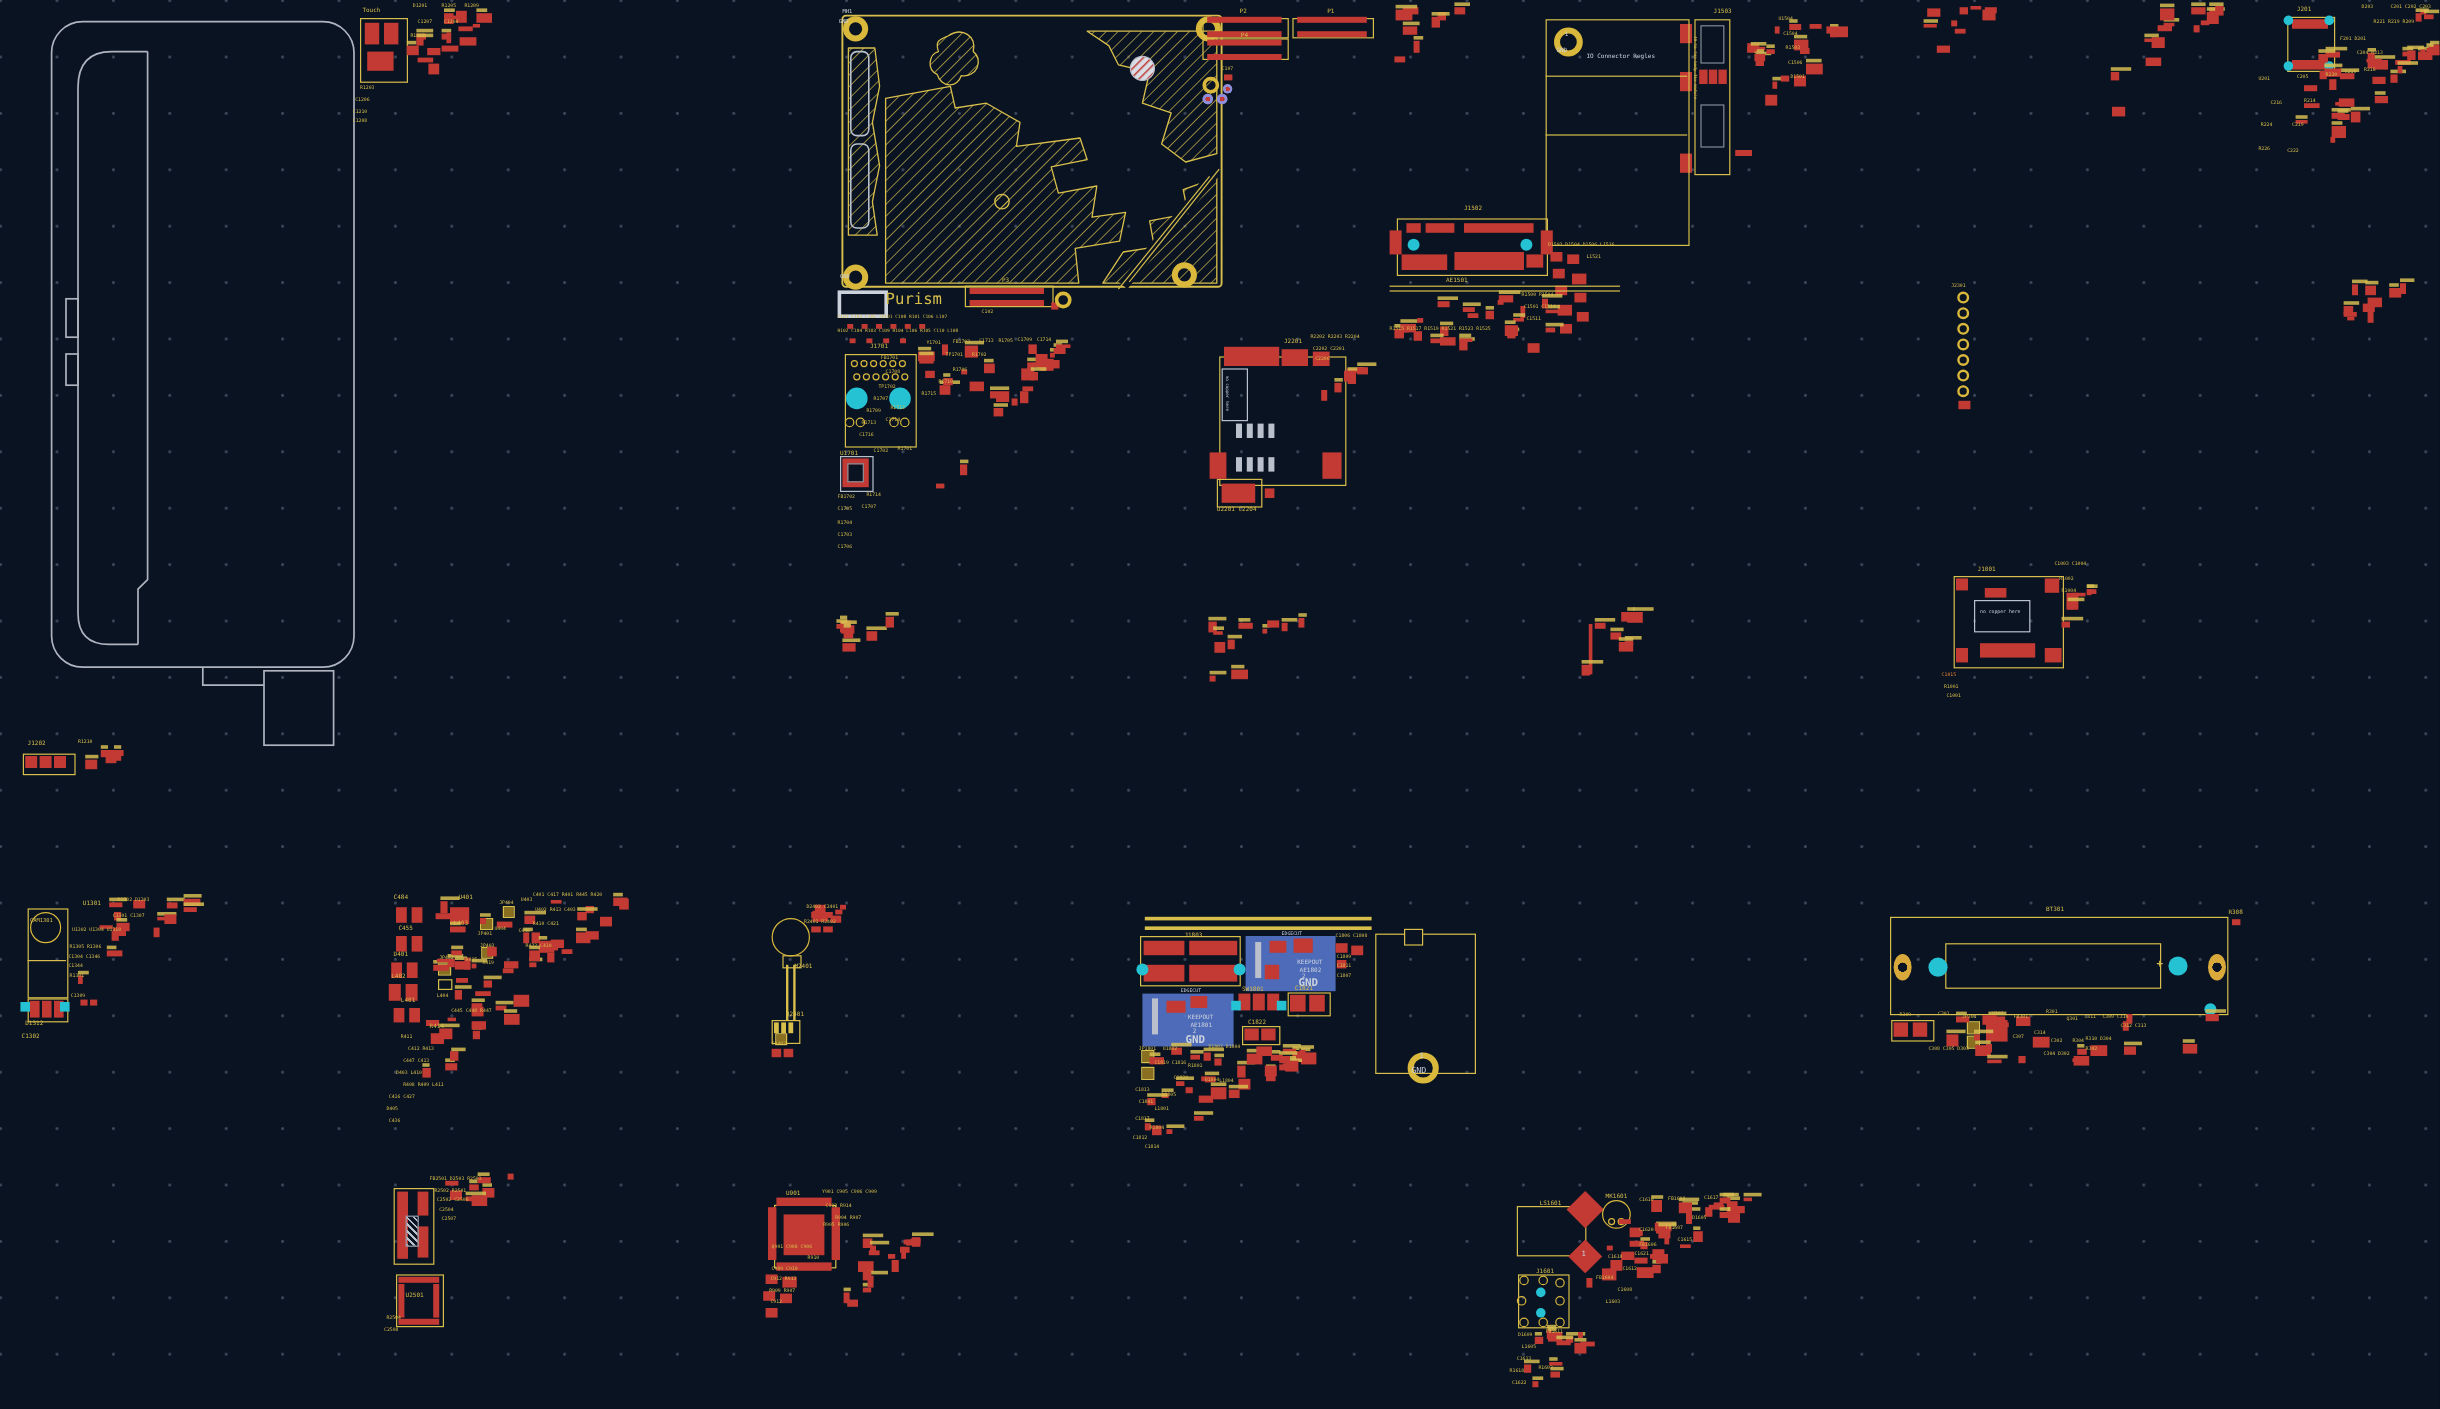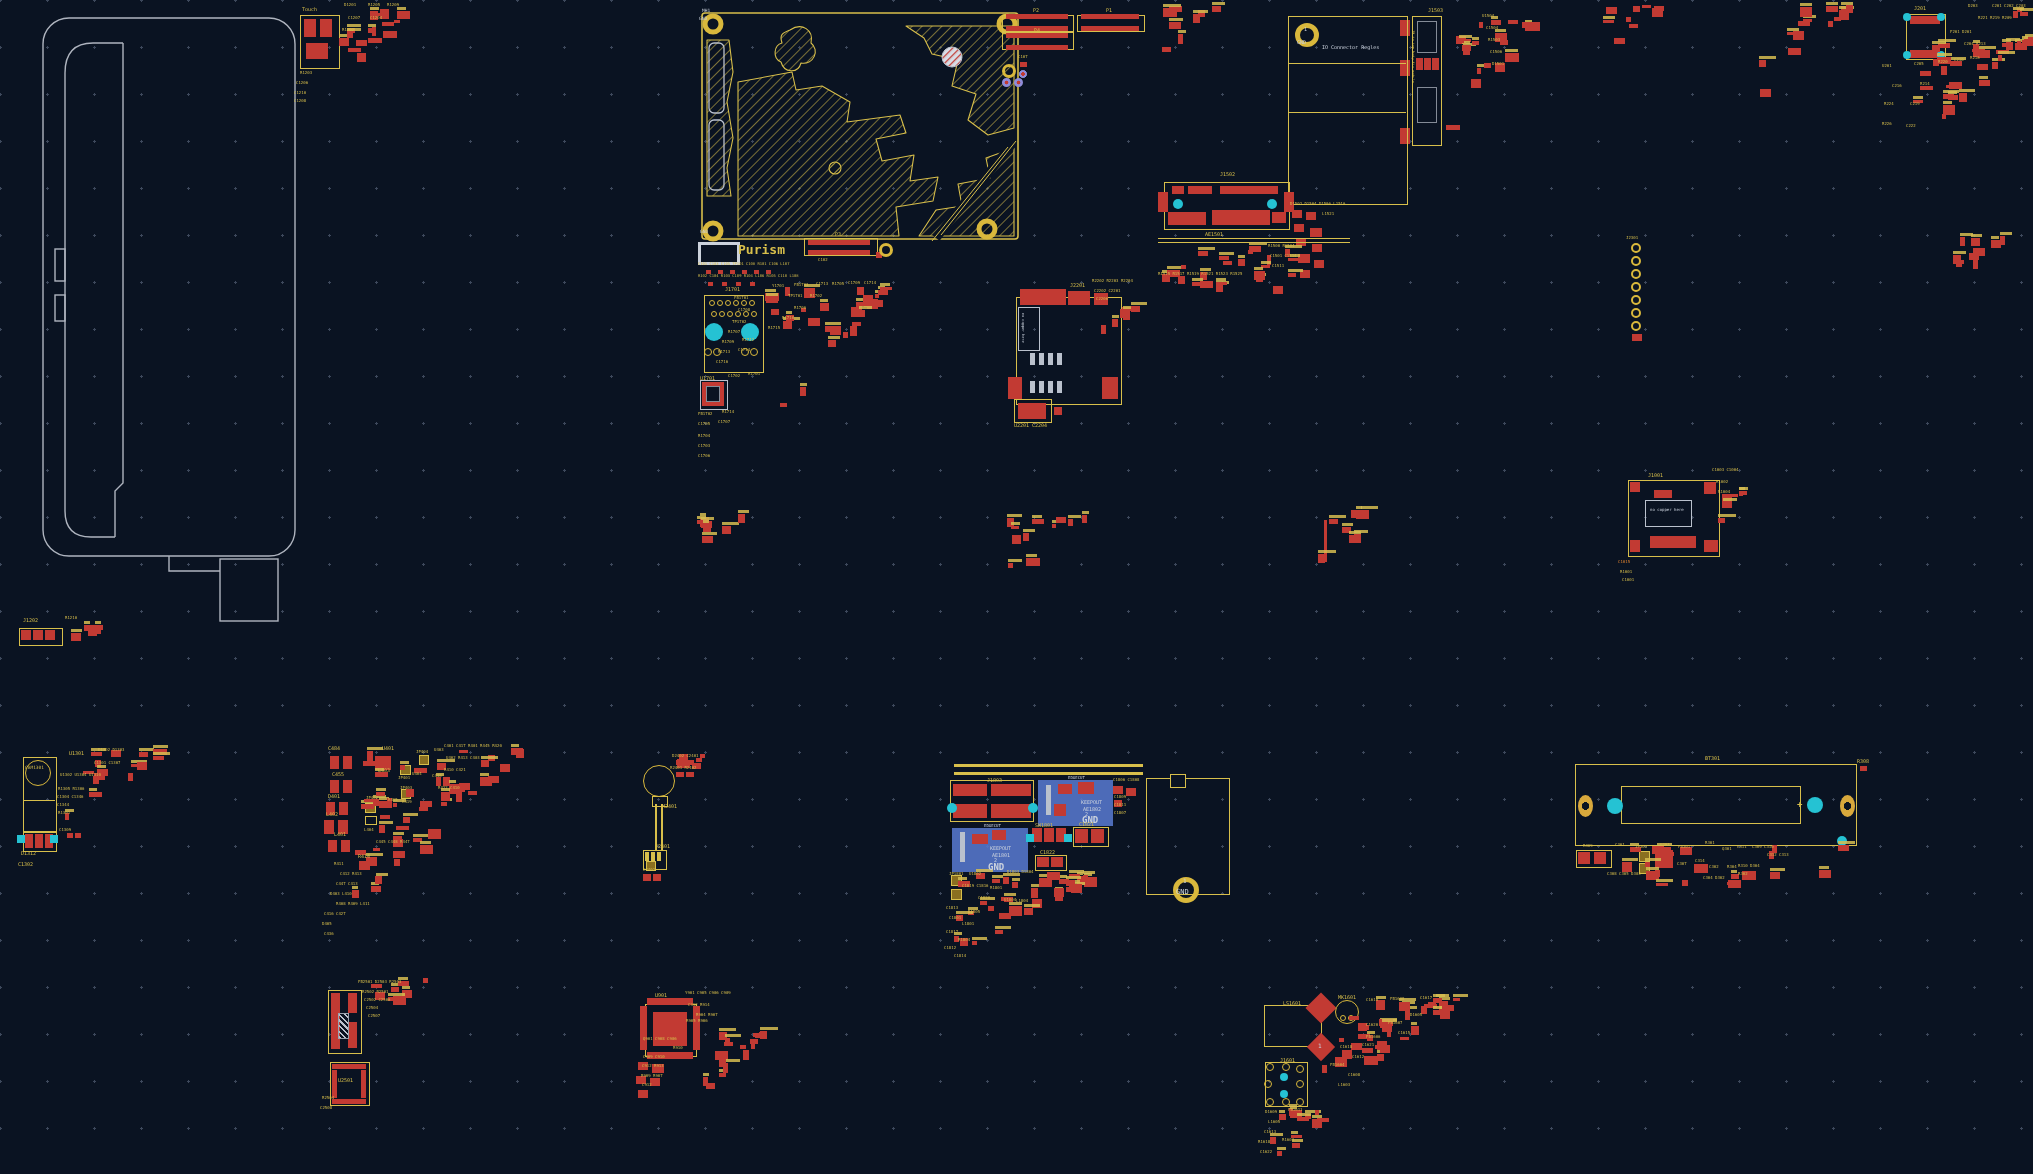--- a/index.html
+++ b/index.html
@@ -1183,21 +1183,21 @@
       <div class="part p-r" style="left: 34px; top: 44px; width: 5px; height: 4px;"></div>
       <div class="part p-r" style="left: 46px; top: 44px; width: 5px; height: 4px;"></div>
       <div class="part p-r" style="left: 58px; top: 44px; width: 5px; height: 4px;"></div>
       <div class="part p-r" style="left: 70px; top: 44px; width: 5px; height: 4px;"></div>
       <div class="part p-r" style="left: 12px; top: 56px; width: 5px; height: 4px;"></div>
       <div class="part p-r" style="left: 26px; top: 56px; width: 5px; height: 4px;"></div>
       <div class="part p-r" style="left: 40px; top: 56px; width: 5px; height: 4px;"></div>
       <div class="part p-r" style="left: 54px; top: 56px; width: 5px; height: 4px;"></div>
       <div class="ring" style="left: 183px; top: 17px; width: 14px; height: 14px; border-width: 3px;"></div>
       <div class="lbl" style="left: 4px; top: 4px; font-size: 4.5px; color: rgb(204, 211, 222);">GND</div>
-      <div class="lbl" style="left: 42px; top: 17px; font-size: 13px; color: rgb(216, 191, 75); font-weight: bold;">Purism</div>
+      <div class="lbl" style="left: 42px; top: 17px; font-size: 13px; color: rgb(216, 191, 75); font-weight: normal;">Purism</div>
       <div class="lbl" style="left: 139px; top: 6px; font-size: 5px; color: rgb(216, 191, 75);">P3</div>
       <div class="lbl" style="left: 122px; top: 32px; font-size: 4px; color: rgb(216, 191, 75);">C102</div>
       <div class="lbl" style="left: 2px; top: 36px; font-size: 3.8px; color: rgb(216, 191, 75);">C101 C103 C105 TP101 C108 R101 C106 L107</div>
       <div class="lbl" style="left: 2px; top: 48px; font-size: 3.8px; color: rgb(216, 191, 75);">R102 C104 R103 C109 R104 L106 R105 C110 L108</div>
     </div>
     <div class="cluster" style="left: 696px; top: 6px; width: 40px; height: 30px;">
       <div class="lbl" style="left: 6px; top: 3px; font-size: 4.5px; color: rgb(204, 211, 222);">MH1</div>
       <div class="lbl" style="left: 3px; top: 11px; font-size: 4.5px; color: rgb(204, 211, 222);">GND</div>
     </div>
     <div class="cluster" style="left: 698px; top: 280px; width: 190px; height: 195px;">

